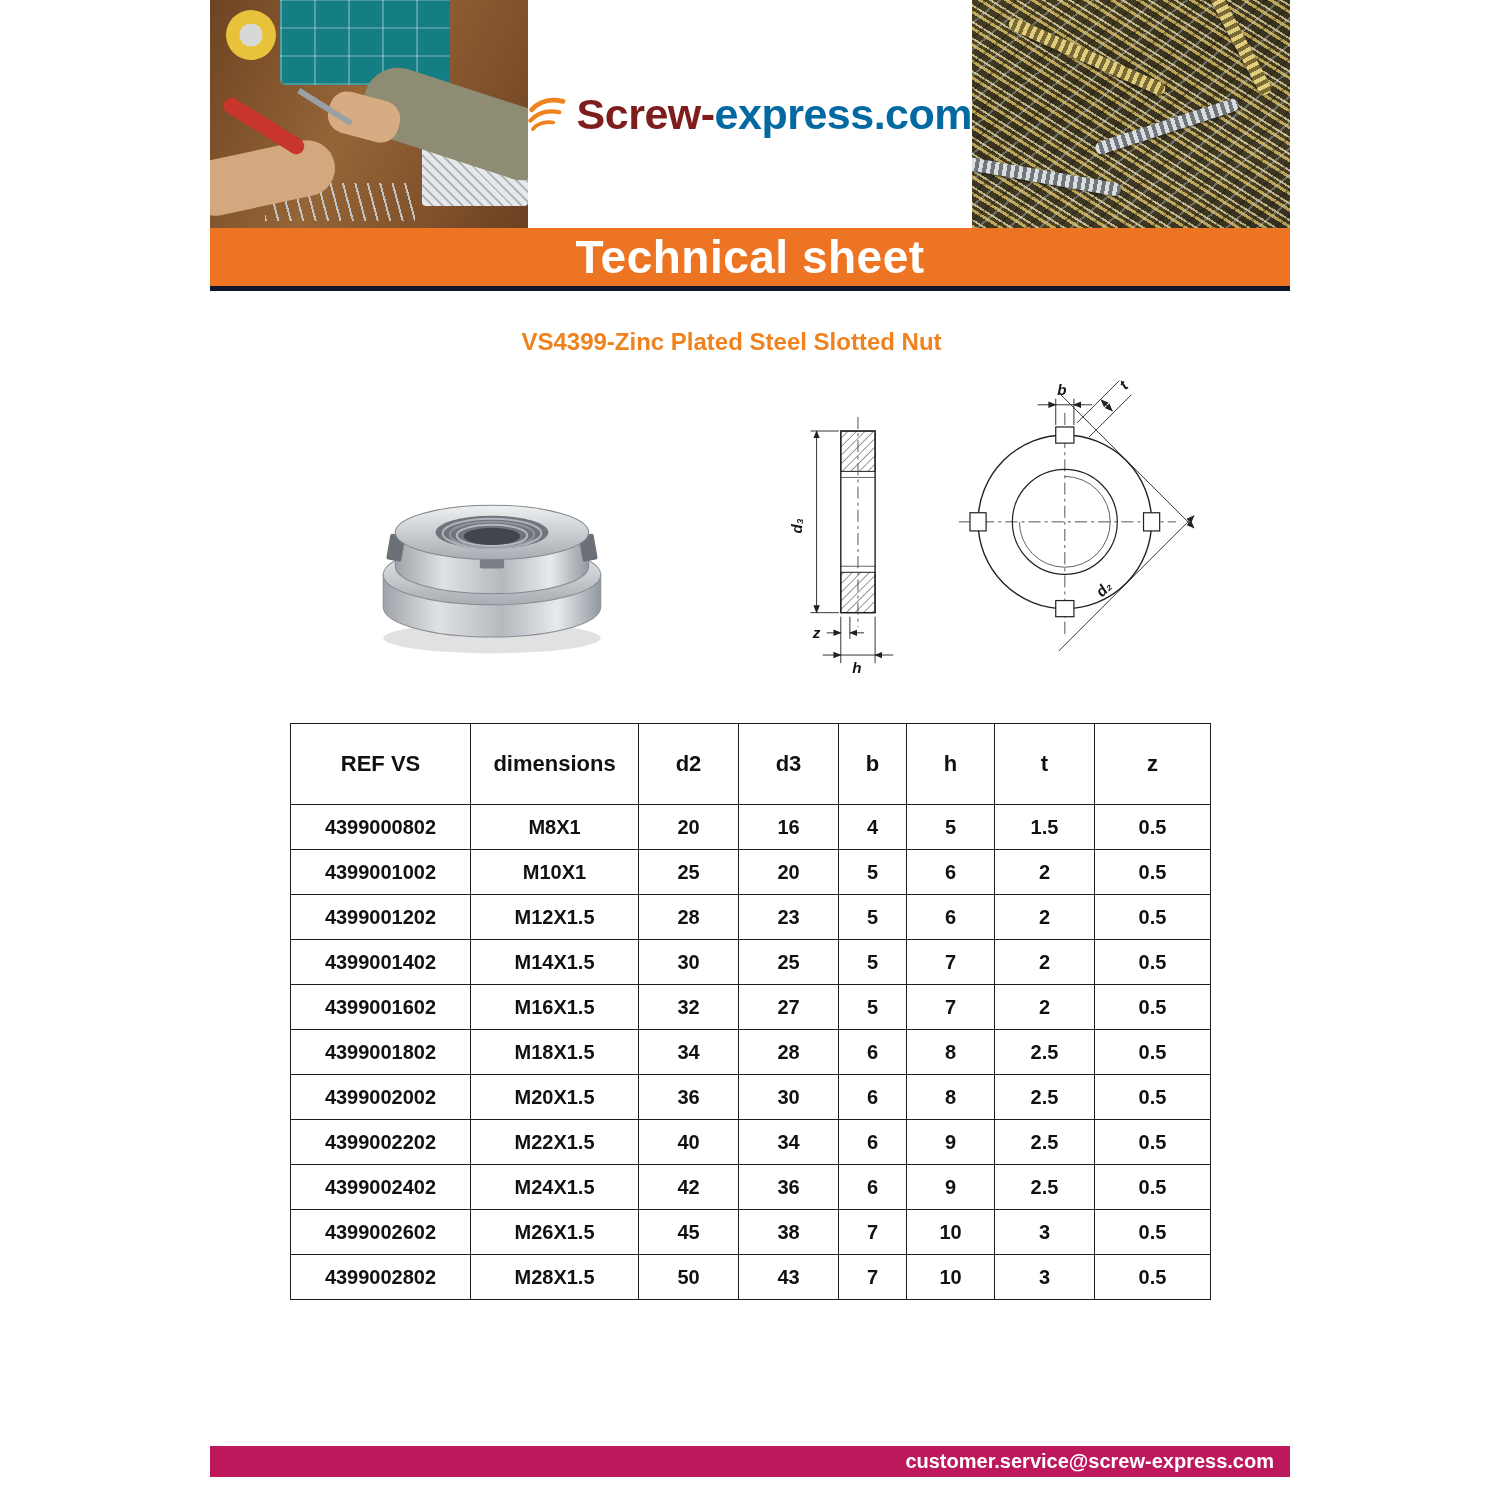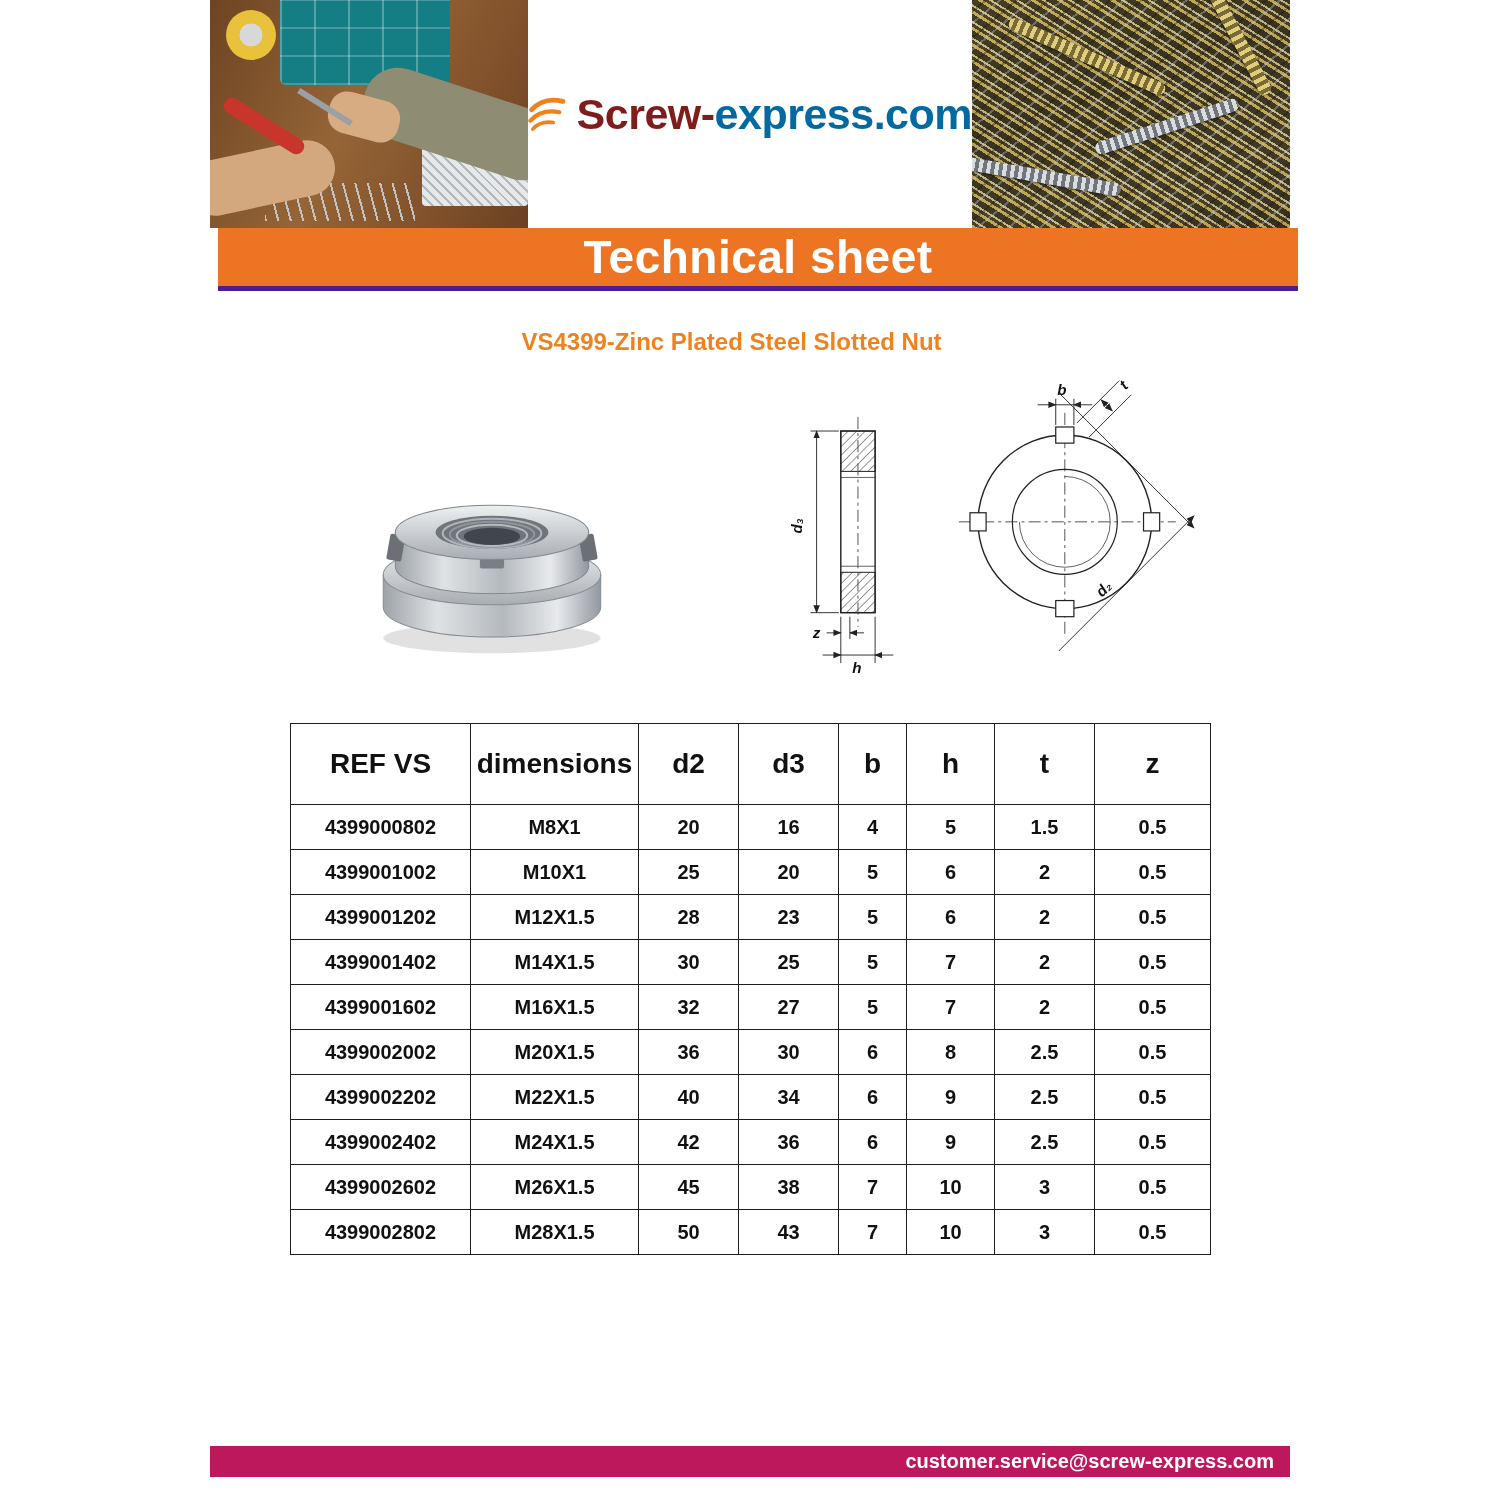--- a/index.html
+++ b/index.html
@@ -34,37 +34,37 @@
   .scatter{left:55px;top:183px;width:150px;height:38px;
     background:repeating-linear-gradient(75deg,#c9ced2 0 2px, transparent 2px 12px);opacity:.9;}
 
   
   .logo-wrap{left:528px;top:0;width:444px;height:228px;display:flex;align-items:center;justify-content:center;gap:10px;}
   .brand-text{font-size:43px;font-weight:700;letter-spacing:-0.5px;white-space:nowrap;}
   .brand-dark{color:#7f1d1d;}
   .brand-orange{color:#0369a1;}
 
   
-  .banner{left:218px;top:228px;width:1080px;height:58px;background:#ed7423;border-bottom:5px solid #4c1d95;
+  .banner{left:210px;top:228px;width:1080px;height:58px;background:#ed7423;border-bottom:5px solid #0f172a;
     display:flex;align-items:center;justify-content:center;}
   .banner h1{margin:0;color:#ffffff;font-size:46px;font-weight:800;letter-spacing:0.5px;}
 
   
   .subtitle{left:0;top:328px;width:1463px;text-align:center;color:#f0821e;font-size:24px;font-weight:600;}
 
   
   .product-photo{left:348px;top:432px;width:292px;height:240px;}
   .tech-drawing{left:752px;top:372px;width:444px;height:334px;}
   .dim-text{font-size:15px;font-weight:700;font-style:italic;fill:#111;}
 
   
   table.spec{left:290px;top:723px;width:920px;position:absolute;border-collapse:collapse;table-layout:fixed;}
   table.spec th, table.spec td{border:1px solid #1d1d1d;text-align:center;vertical-align:middle;
     color:#111;font-weight:700;padding:0;}
-  table.spec th{font-size:28px;height:80px;}
+  table.spec th{font-size:22px;height:80px;}
   table.spec td{font-size:20px;height:44px;}
   col.c0{width:180px;} col.c1{width:168px;} col.c2{width:100px;} col.c3{width:100px;}
   col.c4{width:68px;}  col.c5{width:88px;}  col.c6{width:100px;} col.c7{width:116px;}
 
   
   .footer{left:210px;top:1446px;width:1080px;height:31px;background:#be185d;
     display:flex;align-items:center;justify-content:flex-end;}
   .footer span{color:#ffffff;font-size:20px;font-weight:700;padding-right:16px;}
 </style>
 </head>
@@ -277,20 +277,30 @@
         <td>4399001602</td>
         <td>M16X1.5</td>
         <td>32</td>
         <td>27</td>
         <td>5</td>
         <td>7</td>
         <td>2</td>
         <td>0.5</td>
       </tr>
       <tr>
+        <td>4399001802</td>
+        <td>M18X1.5</td>
+        <td>34</td>
+        <td>28</td>
+        <td>6</td>
+        <td>8</td>
+        <td>2.5</td>
+        <td>0.5</td>
+      </tr>
+      <tr>
         <td>4399002002</td>
         <td>M20X1.5</td>
         <td>36</td>
         <td>30</td>
         <td>6</td>
         <td>8</td>
         <td>2.5</td>
         <td>0.5</td>
       </tr>
       <tr>

